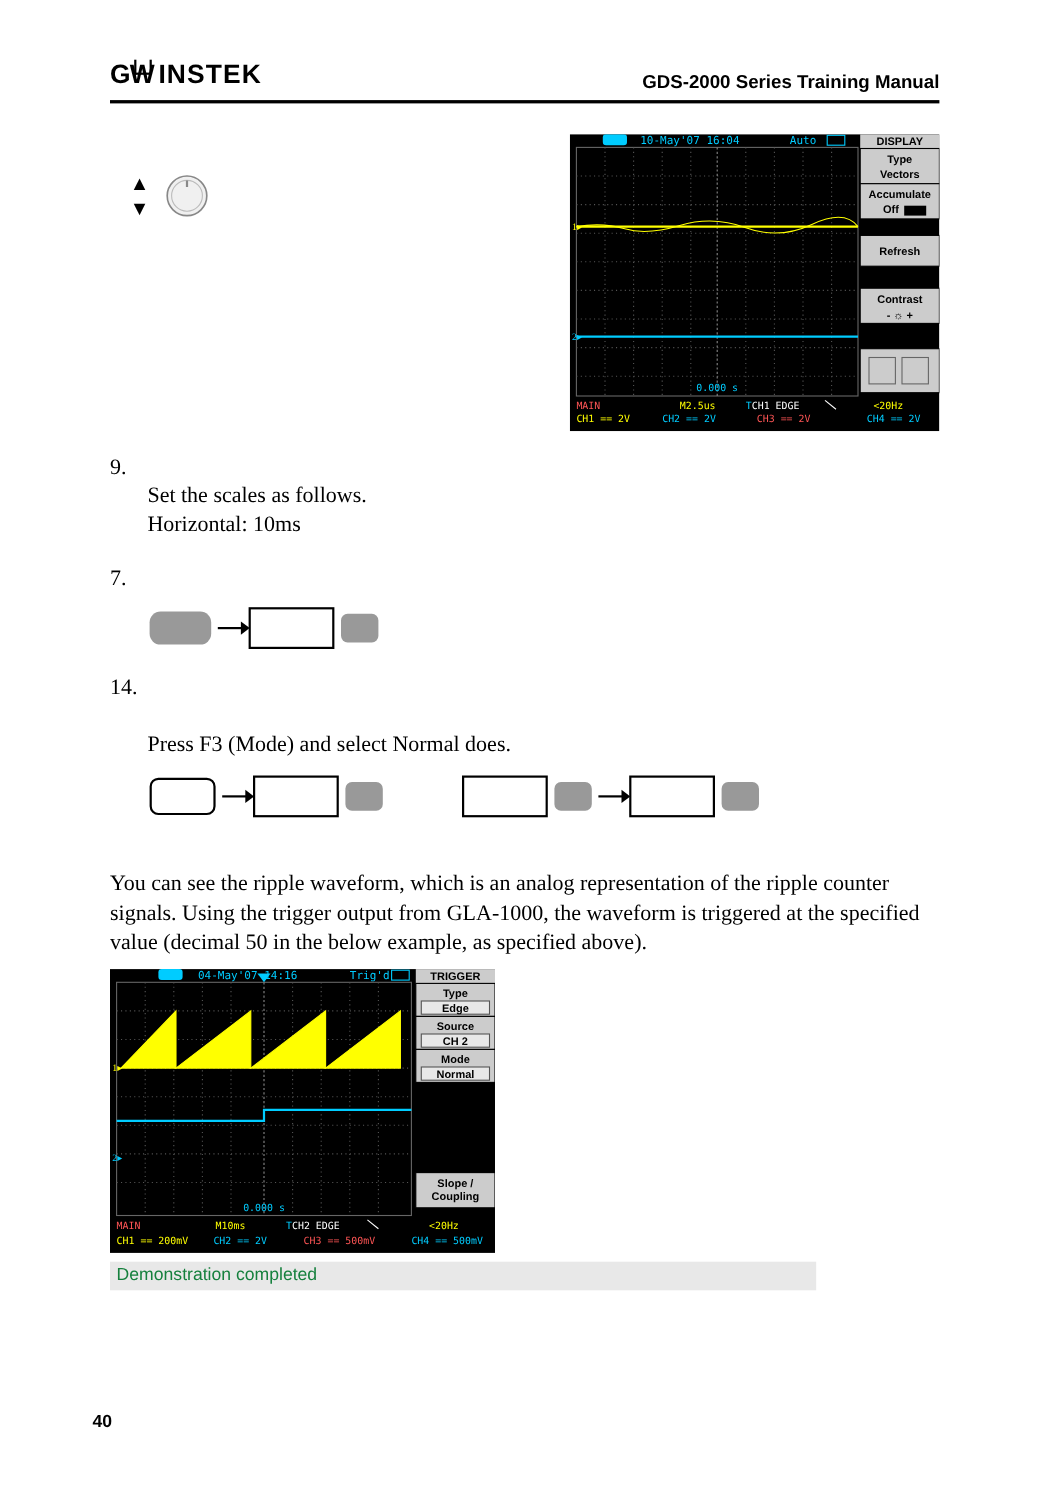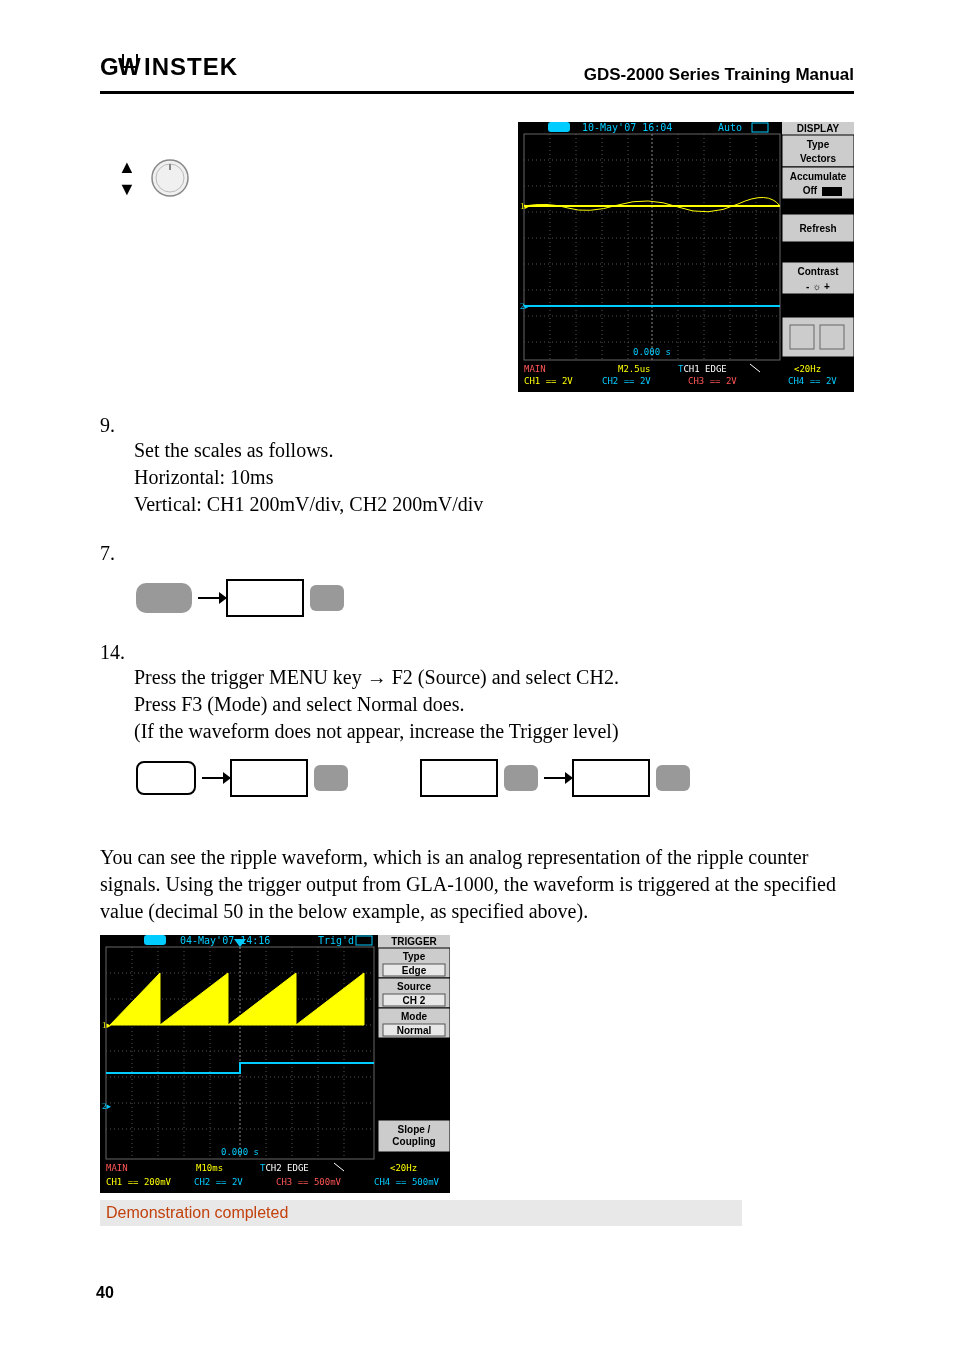--- a/index.html
+++ b/index.html
@@ -147,27 +147,27 @@
   .scope2 {
     width: 350px;
     height: 258px;
   }
   .demo-complete {
     background: #e8e8e8;
     padding: 2px 6px;
     width: 630px;
     font-family: Verdana, Arial, sans-serif;
     font-size: 16px;
-    color: #c2410c;
+    color: #15803d;
   }
 
   .page-num {
     position: absolute;
     bottom: 48px;
-    left: 96px;
+    left: 84px;
     font-family: Verdana, Arial, sans-serif;
     font-weight: bold;
     font-size: 16px;
   }
 </style>
 </head>
 <body>
 
 <div class="page">
 
@@ -268,42 +268,40 @@
     </svg>
   </div>
 
   <div class="content">
     <ol>
       <li>
         <span class="num">9.</span>
         <span class="text">
           <span>Set the scales as follows.</span><br>
           <span>Horizontal: 10ms</span><br>
-          <span>Vertical: CH1 200mV/div, CH2 200mV/div</span>
         </span>
       </li>
 
       <li>
         <span class="num">7.</span>
         <span class="text">
           <div class="chain">
             <span class="key-rounded grey"></span>
             <span class="arrow-h"></span>
             <span class="key-rect"></span>
             <span class="key-small-grey"></span>
           </div>
         </span>
       </li>
 
       <li>
         <span class="num">14.</span>
         <span class="text">
-          <span>Press the trigger MENU key → F2 (Source) and select CH2.</span><br>
+          <br>
           <span>Press F3 (Mode) and select Normal does.</span><br>
-          <span>(If the waveform does not appear, increase the Trigger level)</span>
           <div class="chain-group">
             <div class="chain">
               <span class="key-rounded"></span>
               <span class="arrow-h"></span>
               <span class="key-rect"></span>
               <span class="key-small-grey"></span>
             </div>
             <div class="chain">
               <span class="key-rect"></span>
               <span class="key-small-grey"></span>

